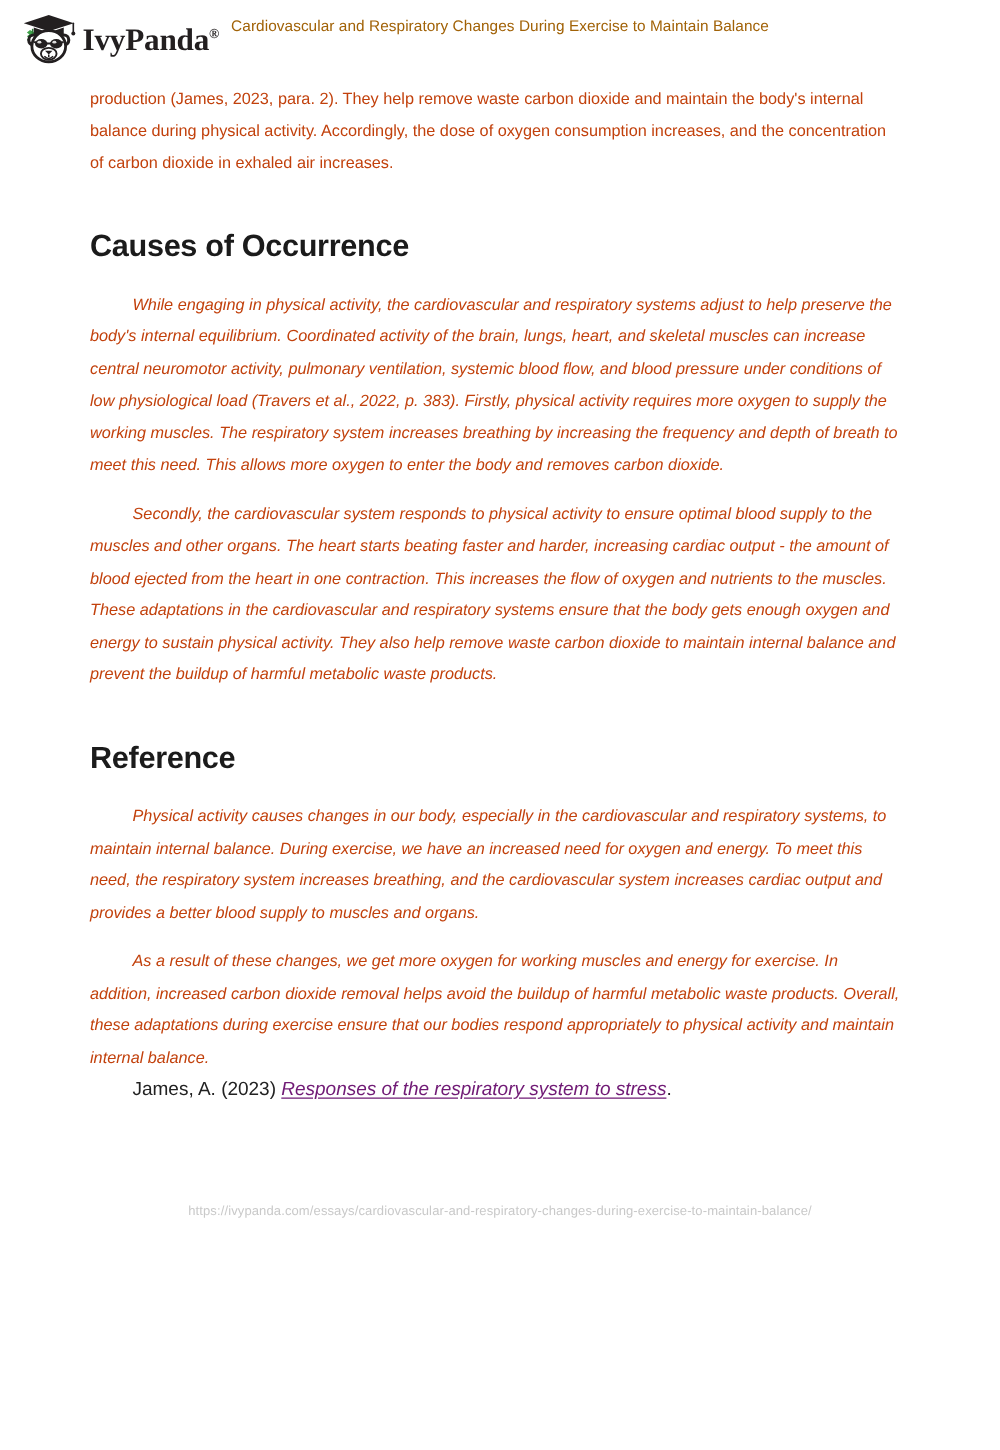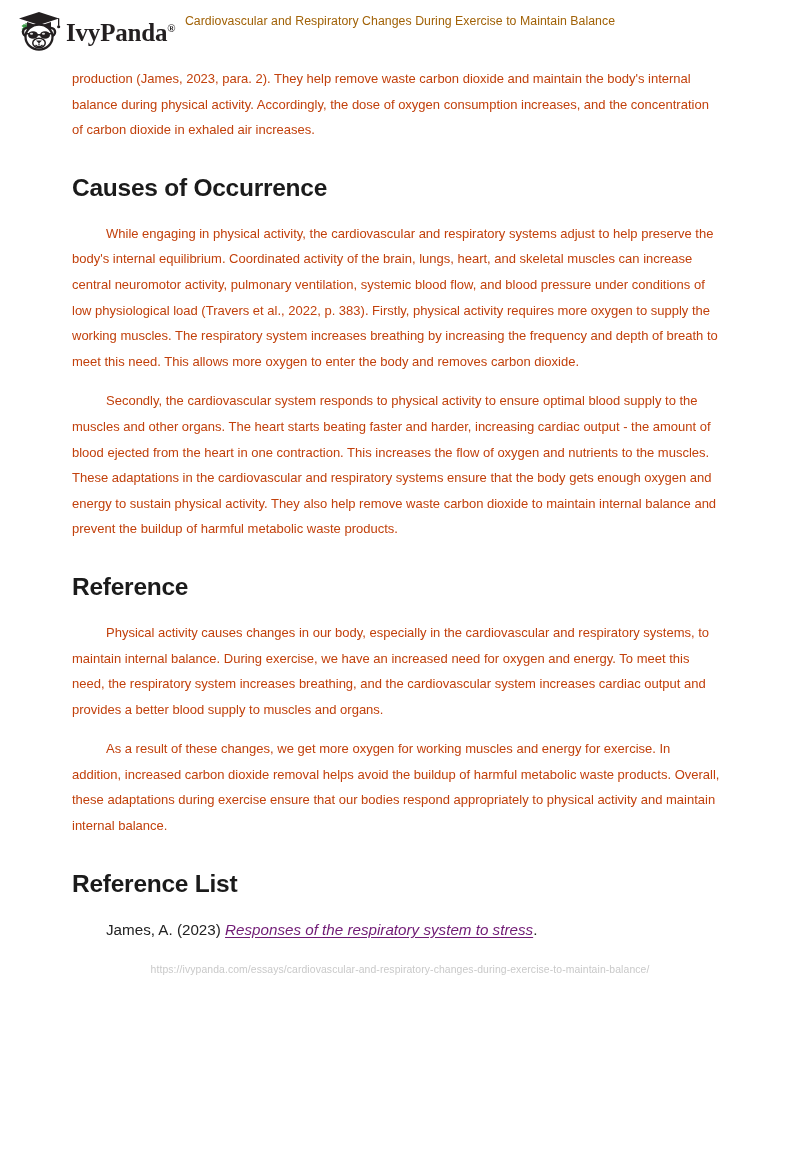--- a/index.html
+++ b/index.html
@@ -101,28 +101,29 @@
     text-align: left;
     font-family: "Liberation Sans", sans-serif;
   }
 
   p.para + p.para {
     margin-top: 14px;
   }
 
   p.indent {
     text-indent: 34px;
+    font-style: italic;
   }
 
   h2.section-heading {
     font-size: 24.5px;
     line-height: 30px;
     font-weight: bold;
     color: #1b1b1b;
-    margin: 30px 0 18px 0;
+    margin: 40px 0 18px 0;
     letter-spacing: -0.25px;
     font-family: "Liberation Sans", sans-serif;
   }
 
   .ref-entry {
     font-size: 15.2px;
     line-height: 25.6px;
     color: #222222;
     text-indent: 34px;
     margin: 0;
@@ -209,20 +210,19 @@
     <p class="para">production (James, 2023, para. 2). They help remove waste carbon dioxide and maintain the body's internal balance during physical activity. Accordingly, the dose of oxygen consumption increases, and the concentration of carbon dioxide in exhaled air increases.</p>
 
     <h2 class="section-heading">Causes of Occurrence</h2>
     <p class="para indent">While engaging in physical activity, the cardiovascular and respiratory systems adjust to help preserve the body's internal equilibrium. Coordinated activity of the brain, lungs, heart, and skeletal muscles can increase central neuromotor activity, pulmonary ventilation, systemic blood flow, and blood pressure under conditions of low physiological load (Travers et al., 2022, p. 383). Firstly, physical activity requires more oxygen to supply the working muscles. The respiratory system increases breathing by increasing the frequency and depth of breath to meet this need. This allows more oxygen to enter the body and removes carbon dioxide.</p>
     <p class="para indent">Secondly, the cardiovascular system responds to physical activity to ensure optimal blood supply to the muscles and other organs. The heart starts beating faster and harder, increasing cardiac output - the amount of blood ejected from the heart in one contraction. This increases the flow of oxygen and nutrients to the muscles. These adaptations in the cardiovascular and respiratory systems ensure that the body gets enough oxygen and energy to sustain physical activity. They also help remove waste carbon dioxide to maintain internal balance and prevent the buildup of harmful metabolic waste products.</p>
 
     <h2 class="section-heading">Reference</h2>
     <p class="para indent">Physical activity causes changes in our body, especially in the cardiovascular and respiratory systems, to maintain internal balance. During exercise, we have an increased need for oxygen and energy. To meet this need, the respiratory system increases breathing, and the cardiovascular system increases cardiac output and provides a better blood supply to muscles and organs.</p>
     <p class="para indent">As a result of these changes, we get more oxygen for working muscles and energy for exercise. In addition, increased carbon dioxide removal helps avoid the buildup of harmful metabolic waste products. Overall, these adaptations during exercise ensure that our bodies respond appropriately to physical activity and maintain internal balance.</p>
 
-    <h2 class="section-heading">Reference List</h2>
     <p class="ref-entry"><span>James, A. (2023) </span><a class="ref-link" href="#">Responses of the respiratory system to stress</a><span>.</span></p>
 
   </div>
 
   <div class="page-footer">https://ivypanda.com/essays/cardiovascular-and-respiratory-changes-during-exercise-to-maintain-balance/</div>
 
 </div>
 
 </body></html>

